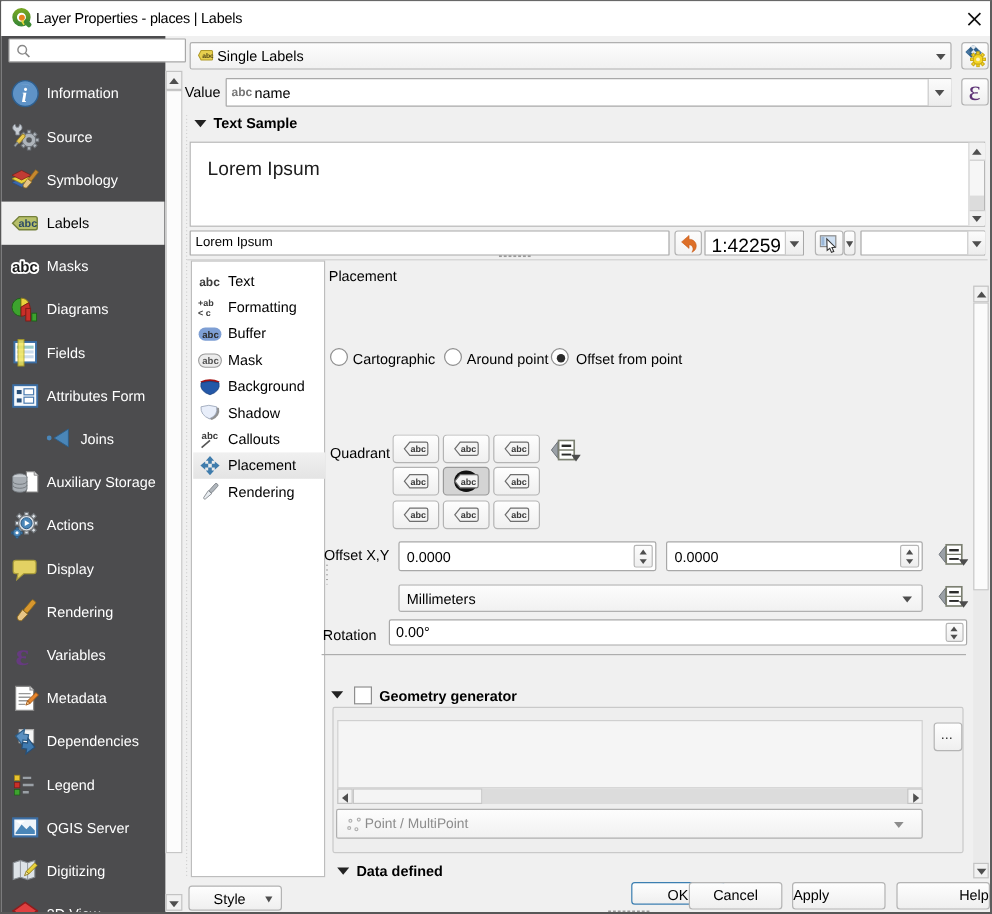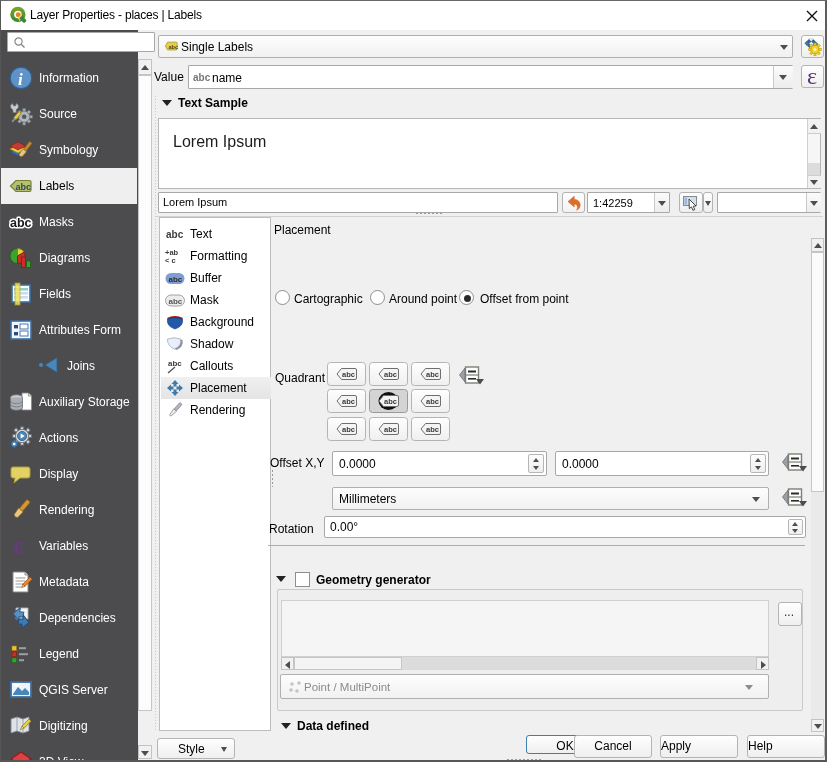--- a/index.html
+++ b/index.html
@@ -339,21 +339,21 @@
 
 <div class="field" style="left:157px;top:191px;width:400px;height:21px;">
     <span class="abs" style="left:4px;top:3px;font-size:11px;">Lorem Ipsum</span>
   </div>
 <div class="btn" style="left:561px;top:191px;width:23px;height:21px;background:linear-gradient(#fdfdfd,#f3f3f3);">
   <svg class="abs" style="left:3px;top:2px" width="16" height="16" viewBox="0 0 16 16">
       <path d="M8.2 1.2 L8.2 4.4 C11.8 4.4 14.2 6.8 14.2 10 C14.2 12.6 12.6 14.4 10.6 15.2 C11.5 13.9 11.8 12.5 11.3 11.2 C10.8 9.8 9.8 9 8.2 8.9 L8.2 12 L2 6.6 Z" fill="#dd6f28" stroke="#c85d1a" stroke-width=".5" stroke-linejoin="round"></path>
     </svg>
 </div>
 <div class="field" style="left:586px;top:191px;width:83px;height:21px;">
-  <span class="abs" style="left:5px;top:4px;font-size:11px;">1:42259</span>
+  <span class="abs" style="left:5px;top:4px;font-size:16px;">1:42259</span>
   <div class="abs" style="left:66px;top:0;width:15px;height:19px;background:linear-gradient(#fbfbfb,#ededed);border-left:1px solid #c9c9c9;">
       <span class="tri-d" style="left:3px;top:8px;"></span>
     </div>
 </div>
 <div class="btn" style="left:678px;top:191px;width:24px;height:21px;">
   <svg class="abs" style="left:3px;top:2px" width="18" height="17" viewBox="0 0 18 17">
     <rect x="0.5" y="1.5" width="13" height="9" fill="#cfe0f2" stroke="#8a8a8a"></rect>
       <rect x="1.5" y="2.5" width="2.5" height="7" fill="#9cb8d8"></rect>
     <path d="M6 4 L13 11 L10.3 11.2 L11.8 14.6 L9.9 15.3 L8.5 11.9 L6.3 13.6 Z" fill="#fff" stroke="#333" stroke-width="0.9"></path>
   </svg>
@@ -587,13 +587,13 @@
     <span class="tri-d" style="left:1.5px;top:4px;"></span>
   </div>
 
 <div class="btn" style="left:156px;top:737px;width:78px;height:21px;">
   <span class="abs" style="left:20px;top:3px;">Style</span>
   <span class="tri-d" style="left:63px;top:8px;border-left-width:3.5px;border-right-width:3.5px;"></span>
 </div>
 <div class="btn" style="left:484px;top:734px;width:78px;height:19px;border-color:#3c7fb1;text-align:center;line-height:21px;margin-left:41px;">OK</div>
 <div class="btn" style="left:573px;top:734px;width:78px;height:23px;text-align:center;line-height:21px;">Cancel</div>
 <div class="btn" style="left:659px;top:734px;width:78px;height:23px;text-align:left;line-height:21px;">Apply</div>
-<div class="btn" style="left:746px;top:734px;width:78px;height:23px;text-align:left;line-height:21px;">Help</div>
+<div class="btn" style="left:746px;top:734px;width:78px;height:23px;text-align:right;line-height:21px;">Help</div>
 
 </body></html>

